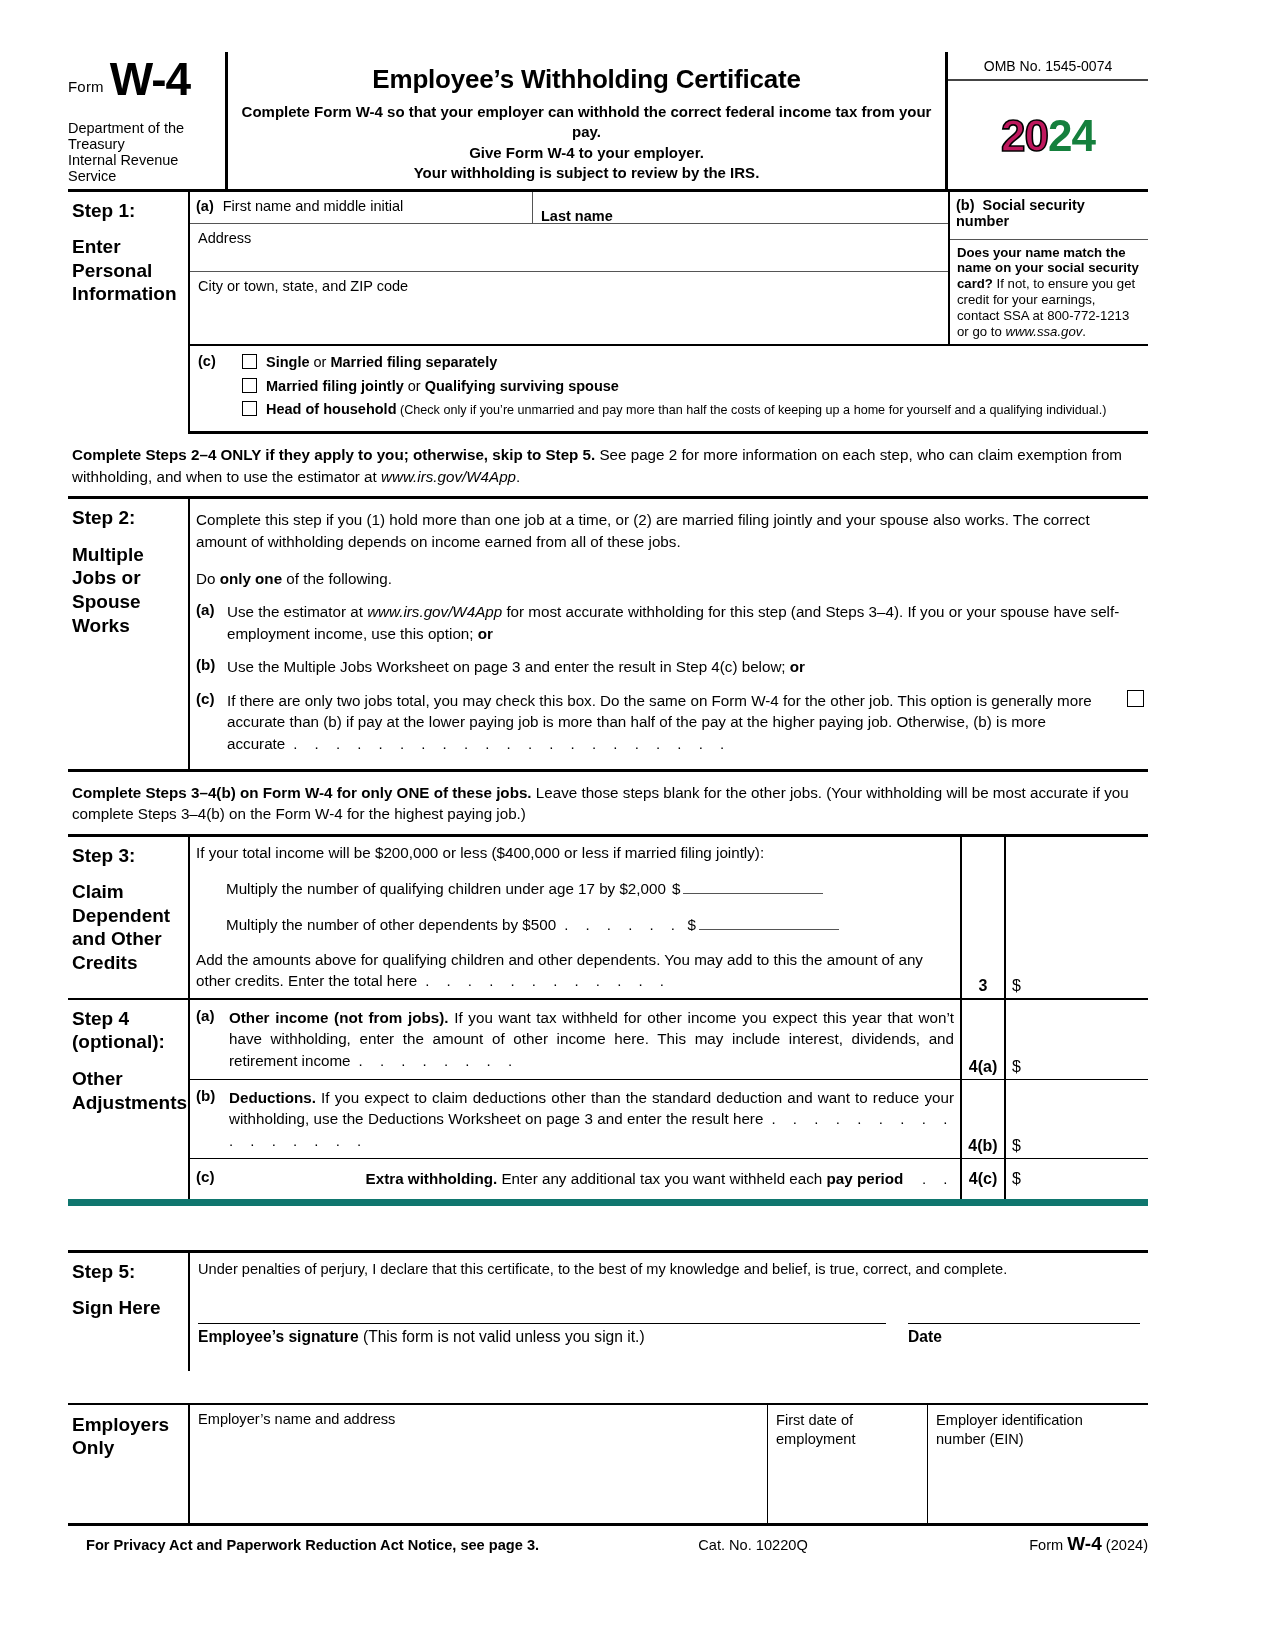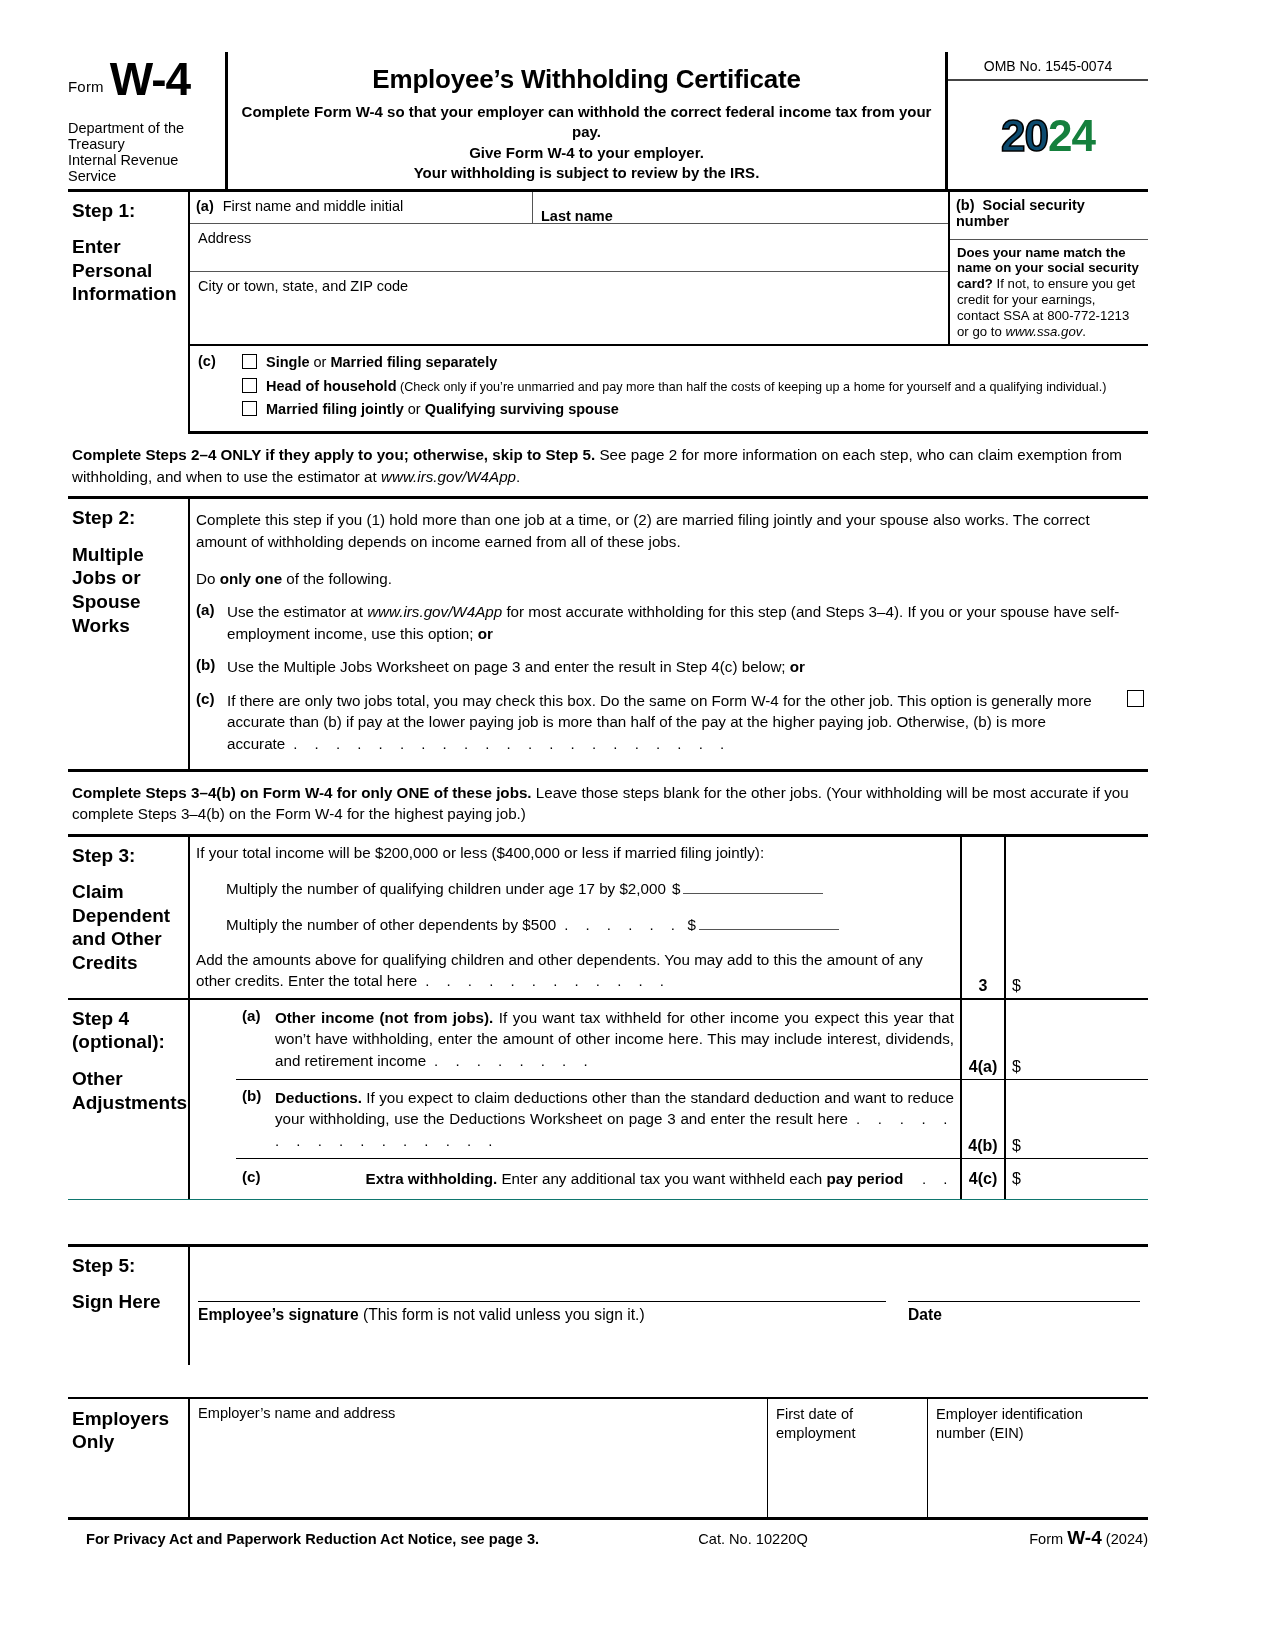--- a/index.html
+++ b/index.html
@@ -81,21 +81,21 @@
     border-bottom: 2px solid #444;
   }
   .year {
     flex: 1;
     display: flex; align-items: center; justify-content: center;
     font-size: 44px; font-weight: bold; letter-spacing: -1px;
     line-height: 1;
     padding-top: 2px;
   }
   .year .hollow {
-    color: #0c4a6e;
+    color: #be185d;
     -webkit-text-stroke: 1.6px #000;
   }
   .year .solid { color: #15803d; }
 
   
   .step-row { display: flex; }
   .step-label {
     width: 122px;
     flex: 0 0 122px;
     padding: 7px 6px 8px 4px;
@@ -181,21 +181,21 @@
 
   
   .notice2 {
     padding: 10px 2px 9px 4px;
     font-size: 15.2px; line-height: 1.42;
     border-top: 3px solid #000;
     border-bottom: 3px solid #000;
   }
 
   
-  .s34 { border-bottom: 1px solid #0f766e; gap: 46px; }
+  .s34 { border-bottom: 7px solid #0f766e; }
   .s34-row { display: flex; }
   .s34-text { flex: 1; }
   .col-num {
     width: 44px; flex: 0 0 44px;
     border-left: 2px solid #000;
     display: flex; align-items: flex-end; justify-content: center;
     font-size: 16px; font-weight: bold;
     padding-bottom: 3px;
   }
   .col-amt {
@@ -346,26 +346,26 @@
 
       <div class="s1c">
         <div class="s1c-row">
           <div class="s1c-tag">(c)</div>
           <div class="cbx"></div>
           <div class="s1c-txt"><span class="b">Single</span><span> or </span><span class="b">Married filing separately</span></div>
         </div>
         <div class="s1c-row">
           <div class="s1c-tag"></div>
           <div class="cbx"></div>
-          <div class="s1c-txt"><span class="b">Head of household</span><span class="small"> (Check only if you’re unmarried and pay more than half the costs of keeping up a home for yourself and a qualifying individual.)</span></div>
+          <div class="s1c-txt"><span class="b">Married filing jointly</span><span> or </span><span class="b">Qualifying surviving spouse</span></div>
         </div>
         <div class="s1c-row">
           <div class="s1c-tag"></div>
           <div class="cbx"></div>
-          <div class="s1c-txt"><span class="b">Married filing jointly</span><span> or </span><span class="b">Qualifying surviving spouse</span></div>
+          <div class="s1c-txt"><span class="b">Head of household</span><span class="small"> (Check only if you’re unmarried and pay more than half the costs of keeping up a home for yourself and a qualifying individual.)</span></div>
         </div>
       </div>
 
     </div>
   </div>
 
   <div class="notice">
     <span class="b">Complete Steps 2–4 ONLY if they apply to you; otherwise, skip to Step 5.</span><span> See page 2 for more information on each step, who can claim exemption from withholding, and when to use the estimator at </span><span class="i">www.irs.gov/W4App</span><span>.</span>
   </div>
 
@@ -492,20 +492,21 @@
   </div>
 
   <div style="height:44px;"></div>
 
   <div class="step-row s5">
     <div class="step-label">
       <div class="t1">Step 5:</div>
       <div class="t2">Sign Here</div>
     </div>
     <div class="step-body s5-body">
+      <div class="s5-decl">Under penalties of perjury, I declare that this certificate, to the best of my knowledge and belief, is true, correct, and complete.</div>
       <div class="sig-row">
         <div class="sig-line">
           <span class="lbl">Employee’s signature</span><span class="paren"> (This form is not valid unless you sign it.)</span>
         </div>
         <div class="sig-gap"></div>
         <div class="date-line">
           <span>Date</span>
         </div>
       </div>
     </div>

